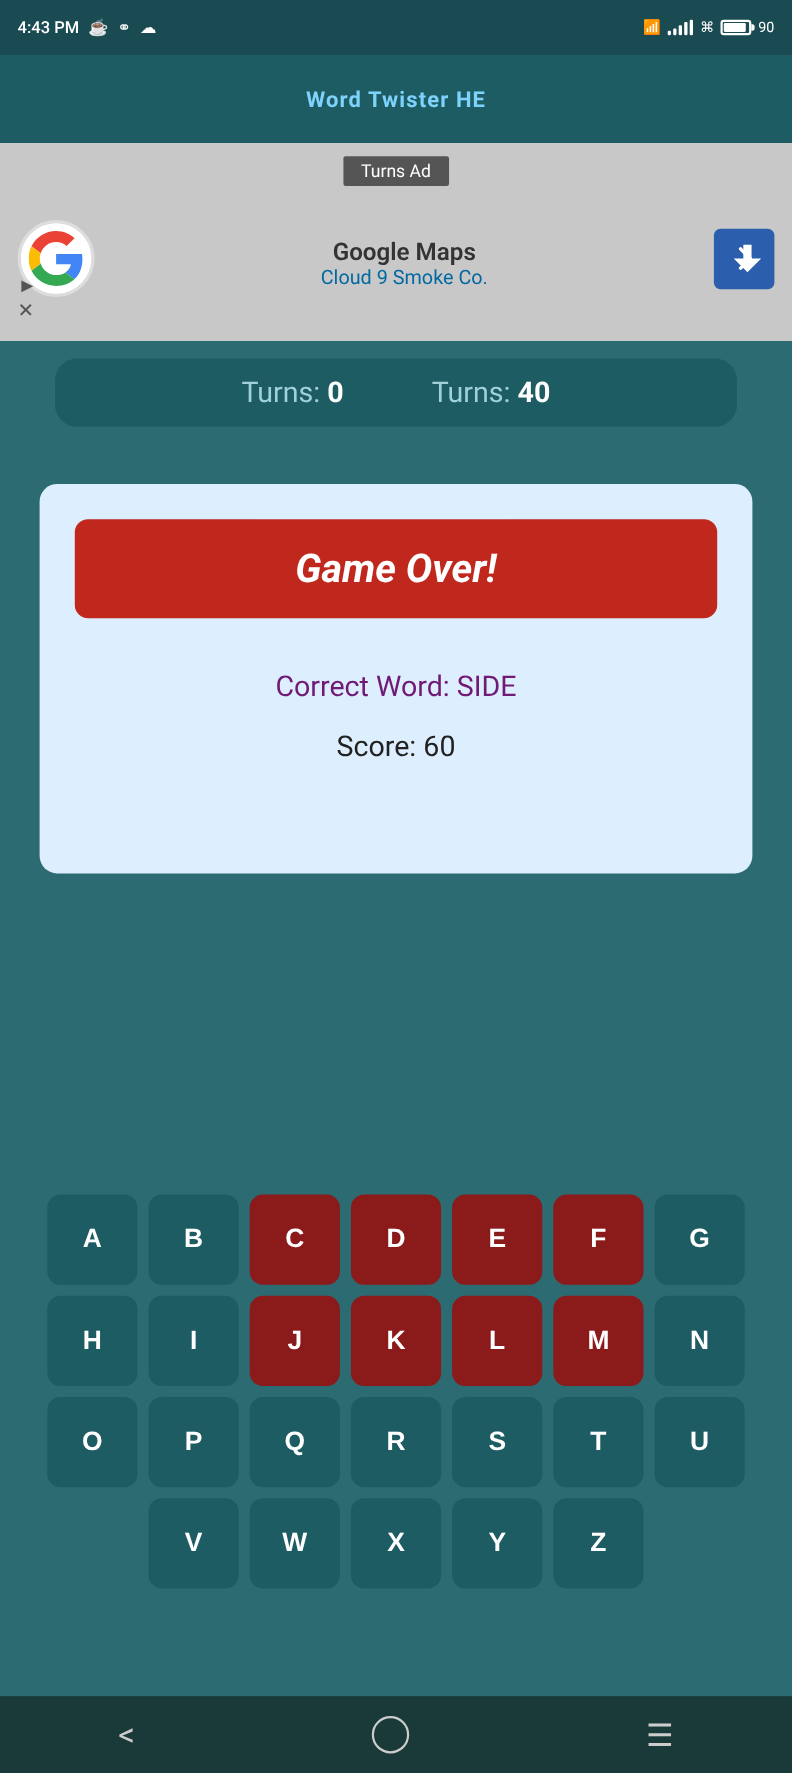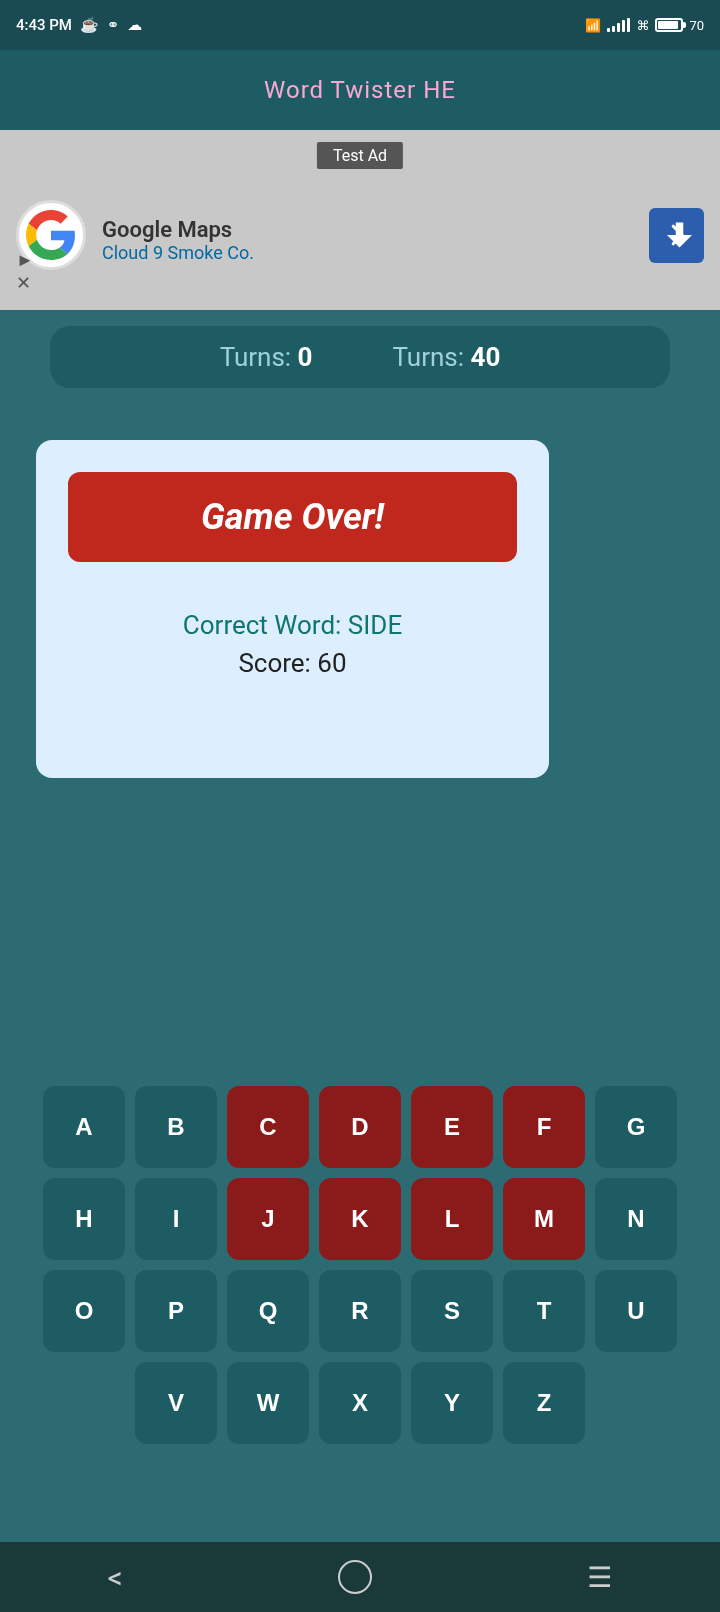--- a/index.html
+++ b/index.html
@@ -69,23 +69,23 @@
     
     .app-header {
       width: 720px;
       height: 80px;
       background: #1e5c63;
       display: flex;
       align-items: center;
       justify-content: center;
     }
     .app-title {
-      color: #f9a8d4;
-      font-size: 24px;
-      font-weight: 400;
+      color: #7dd3fc;
+      font-size: 20px;
+      font-weight: 700;
       letter-spacing: 1px;
     }
 
     
     .ad-banner {
       width: 720px;
       height: 180px;
       background: #c8c8c8;
       position: relative;
       display: flex;
@@ -115,20 +115,21 @@
       justify-content: center;
       margin-top: 30px;
     }
     .google-logo-svg {
       width: 50px;
       height: 50px;
     }
     .ad-text-block {
       margin-top: 40px;
       flex: 1;
+      text-align: center;
     }
     .ad-company-name {
       font-size: 22px;
       font-weight: 600;
       color: #333;
     }
     .ad-subtitle {
       font-size: 18px;
       color: #0369a1;
     }
@@ -175,21 +176,21 @@
     .score-bar-item strong {
       color: #ffffff;
       font-weight: 700;
     }
 
     
     .modal-overlay {
       position: absolute;
       top: 440px;
       left: 36px;
-      width: 513px;
+      width: 648px;
       background: #ddeeff;
       border-radius: 16px;
       padding: 32px 32px 40px 32px;
       z-index: 10;
     }
     .game-over-btn {
       width: 100%;
       background: #c0281e;
       border-radius: 12px;
       padding: 24px;
@@ -198,22 +199,22 @@
     }
     .game-over-text {
       color: white;
       font-size: 36px;
       font-weight: 700;
       font-style: italic;
     }
     .modal-correct-word {
       text-align: center;
       font-size: 26px;
-      color: #0f766e;
-      margin-bottom: 8px;
+      color: #701a75;
+      margin-bottom: 24px;
     }
     .modal-score {
       text-align: center;
       font-size: 26px;
       color: #222;
       margin-bottom: 60px;
     }
     .new-game-btn {
       display: block;
       margin-left: auto;
@@ -306,30 +307,30 @@
       <span style="height:4px"></span>
       <span style="height:6px"></span>
       <span style="height:9px"></span>
       <span style="height:12px"></span>
       <span style="height:14px"></span>
     </div>
     <span>⌘</span>
     <div class="battery-icon">
       <div class="battery-fill"></div>
     </div>
-    <span>70</span>
+    <span>90</span>
   </div>
 </div>
 
 <div class="app-header">
   <span class="app-title">Word Twister HE</span>
 </div>
 
 <div class="ad-banner">
-  <div class="ad-label">Test Ad</div>
+  <div class="ad-label">Turns Ad</div>
   <div class="ad-logo">
     <svg class="google-logo-svg" viewBox="0 0 48 48" xmlns="http://www.w3.org/2000/svg">
       <path fill="#EA4335" d="M24 9.5c3.54 0 6.71 1.22 9.21 3.6l6.85-6.85C35.9 2.38 30.47 0 24 0 14.62 0 6.51 5.38 2.56 13.22l7.98 6.19C12.43 13.72 17.74 9.5 24 9.5z"></path>
       <path fill="#4285F4" d="M46.98 24.55c0-1.57-.15-3.09-.38-4.55H24v9.02h12.94c-.58 2.96-2.26 5.48-4.78 7.18l7.73 6c4.51-4.18 7.09-10.36 7.09-17.65z"></path>
       <path fill="#FBBC05" d="M10.53 28.59c-.48-1.45-.76-2.99-.76-4.59s.27-3.14.76-4.59l-7.98-6.19C.92 16.46 0 20.12 0 24c0 3.88.92 7.54 2.56 10.78l7.97-6.19z"></path>
       <path fill="#34A853" d="M24 48c6.48 0 11.93-2.13 15.89-5.81l-7.73-6c-2.18 1.48-4.97 2.31-8.16 2.31-6.26 0-11.57-4.22-13.47-9.91l-7.98 6.19C6.51 42.62 14.62 48 24 48z"></path>
       <path fill="none" d="M0 0h48v48H0z"></path>
     </svg>
   </div>
   <div class="ad-text-block">

